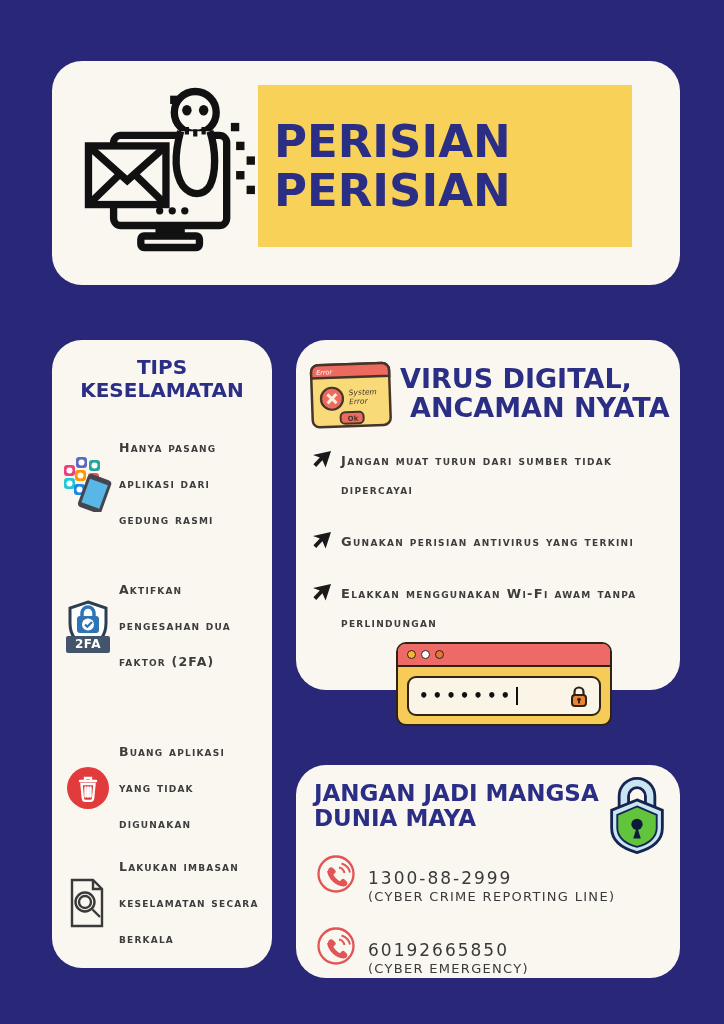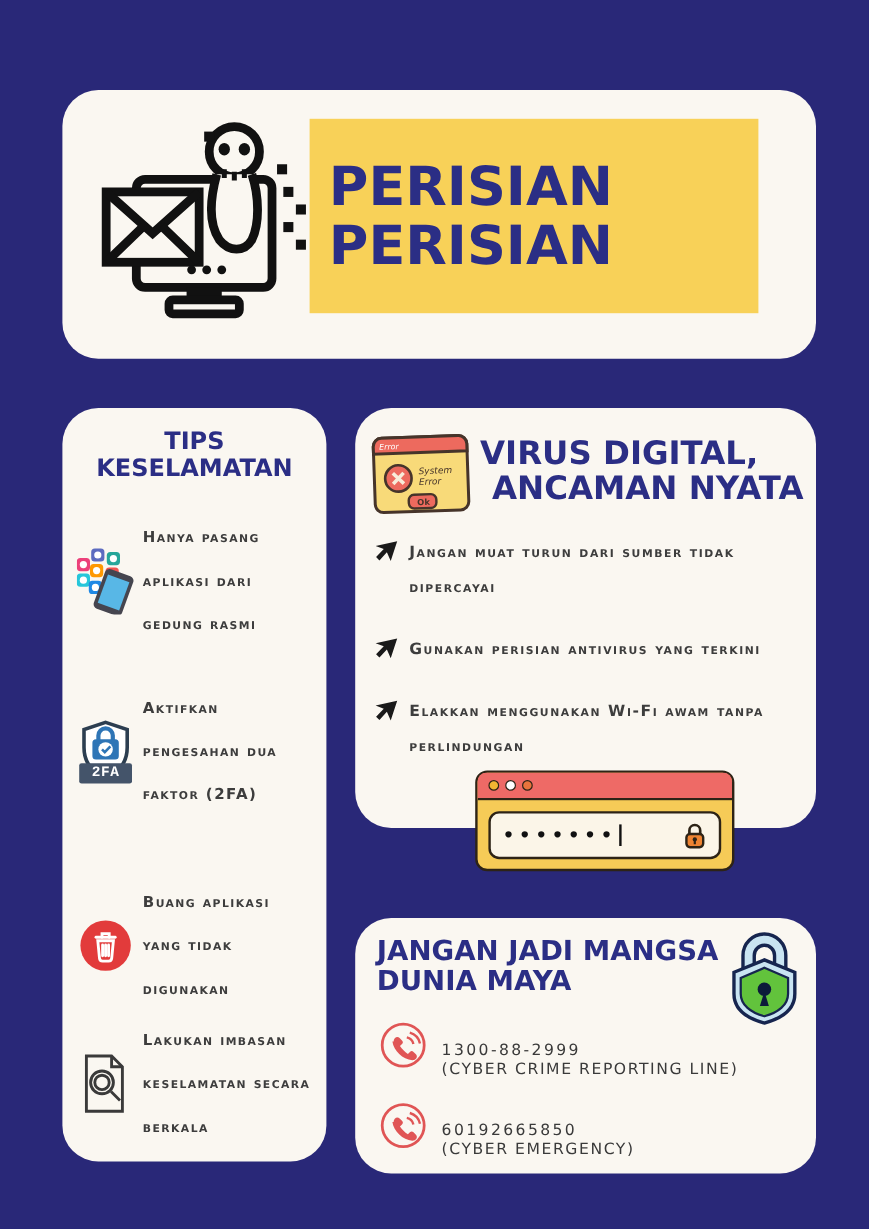--- a/index.html
+++ b/index.html
@@ -1,21 +1,21 @@
 <!DOCTYPE html>
 <html><head>
 <meta charset="utf-8">
 <style>
   html,body{margin:0;padding:0;background:#292878;}
   #poster{position:relative;width:724px;height:1024px;background:#292878;overflow:hidden;
           font-family:"DejaVu Sans","Liberation Sans",sans-serif;}
   .card{position:absolute;background:#FAF7F1;border-radius:30px;}
 
   
-  #header-card{left:52px;top:75px;width:628px;height:224px;}
+  #header-card{left:52px;top:61px;width:628px;height:224px;}
   #header-icon{position:absolute;left:26px;top:20px;width:178px;height:178px;}
   #header-accent{position:absolute;left:206px;top:24px;width:374px;height:162px;
                  display:flex;flex-direction:column;justify-content:center;padding-left:16px;box-sizing:border-box;}
   .main-title{font-size:45px;font-weight:800;color:#2b2e85;line-height:1.1;letter-spacing:0px;}
 
   
   .h-navy{color:#2b2e85;font-weight:800;}
 
   
   #tips-card{left:52px;top:340px;width:220px;height:628px;}
@@ -51,21 +51,21 @@
   #pw-cursor{width:2px;height:18px;background:#111;margin-left:2px;}
   #pw-lock{margin-left:auto;}
 
   
   #victim-card{left:296px;top:765px;width:384px;height:213px;}
   #victim-title{position:absolute;left:18px;top:16px;font-size:23px;line-height:1.08;}
   #victim-lock{position:absolute;right:12px;top:8px;}
   #contact-list{position:absolute;left:20px;top:78px;display:flex;flex-direction:column;gap:11px;}
   .contact{display:flex;align-items:center;gap:12px;}
   .contact-icon{flex:0 0 40px;}
-  .contact-number{font-size:13px;letter-spacing:2px;color:#3a3a3a;font-weight:500;margin-top:25px;}
+  .contact-number{font-size:17px;letter-spacing:2px;color:#3a3a3a;font-weight:500;margin-top:25px;}
   .contact-label{font-size:13px;letter-spacing:1.3px;color:#3a3a3a;font-weight:500;margin-top:1px;}
 </style>
 </head>
 <body>
 
 <div id="poster">
 
   <div class="card" id="header-card">
     <div id="header-icon">
       <svg viewBox="0 0 170 170" width="178" height="178">
@@ -129,21 +129,21 @@
           <g transform="rotate(20 30 38)">
             <rect x="18" y="20" width="25" height="35" rx="4" fill="#45454f"></rect>
             <rect x="21" y="25" width="19" height="25" fill="#58b7e6"></rect>
           </g>
         </svg>
       </div>
       <div class="tip-text">Hanya pasang aplikasi dari gedung rasmi</div>
     </div>
 
     <div class="tip-item" style="top:230px;">
-      <div class="tip-icon" style="position:relative;font-family:Liberation Mono, monospace;">
+      <div class="tip-icon" style="position:relative;">
         <svg viewBox="0 0 48 52" width="48" height="52">
           <path d="M24 2 L42 8 V23 C42 37 34 44 24 48 C14 44 6 37 6 23 V8 Z" fill="#fff" stroke="#2c3e50" stroke-width="3"></path>
           <path d="M18 17 v-4 a6 6 0 0 1 12 0 v4" fill="none" stroke="#2e75b6" stroke-width="3.5"></path>
           <rect x="13" y="16" width="22" height="17" rx="3" fill="#2e75b6"></rect>
           <circle cx="24" cy="24.5" r="6" fill="#fff"></circle>
           <path d="M21 24.5 l2.3 2.3 L28 22" fill="none" stroke="#2e75b6" stroke-width="2.2"></path>
         </svg>
         <div id="badge-2fa">2FA</div>
       </div>
       <div class="tip-text">Aktifkan pengesahan dua faktor (2FA)</div>

